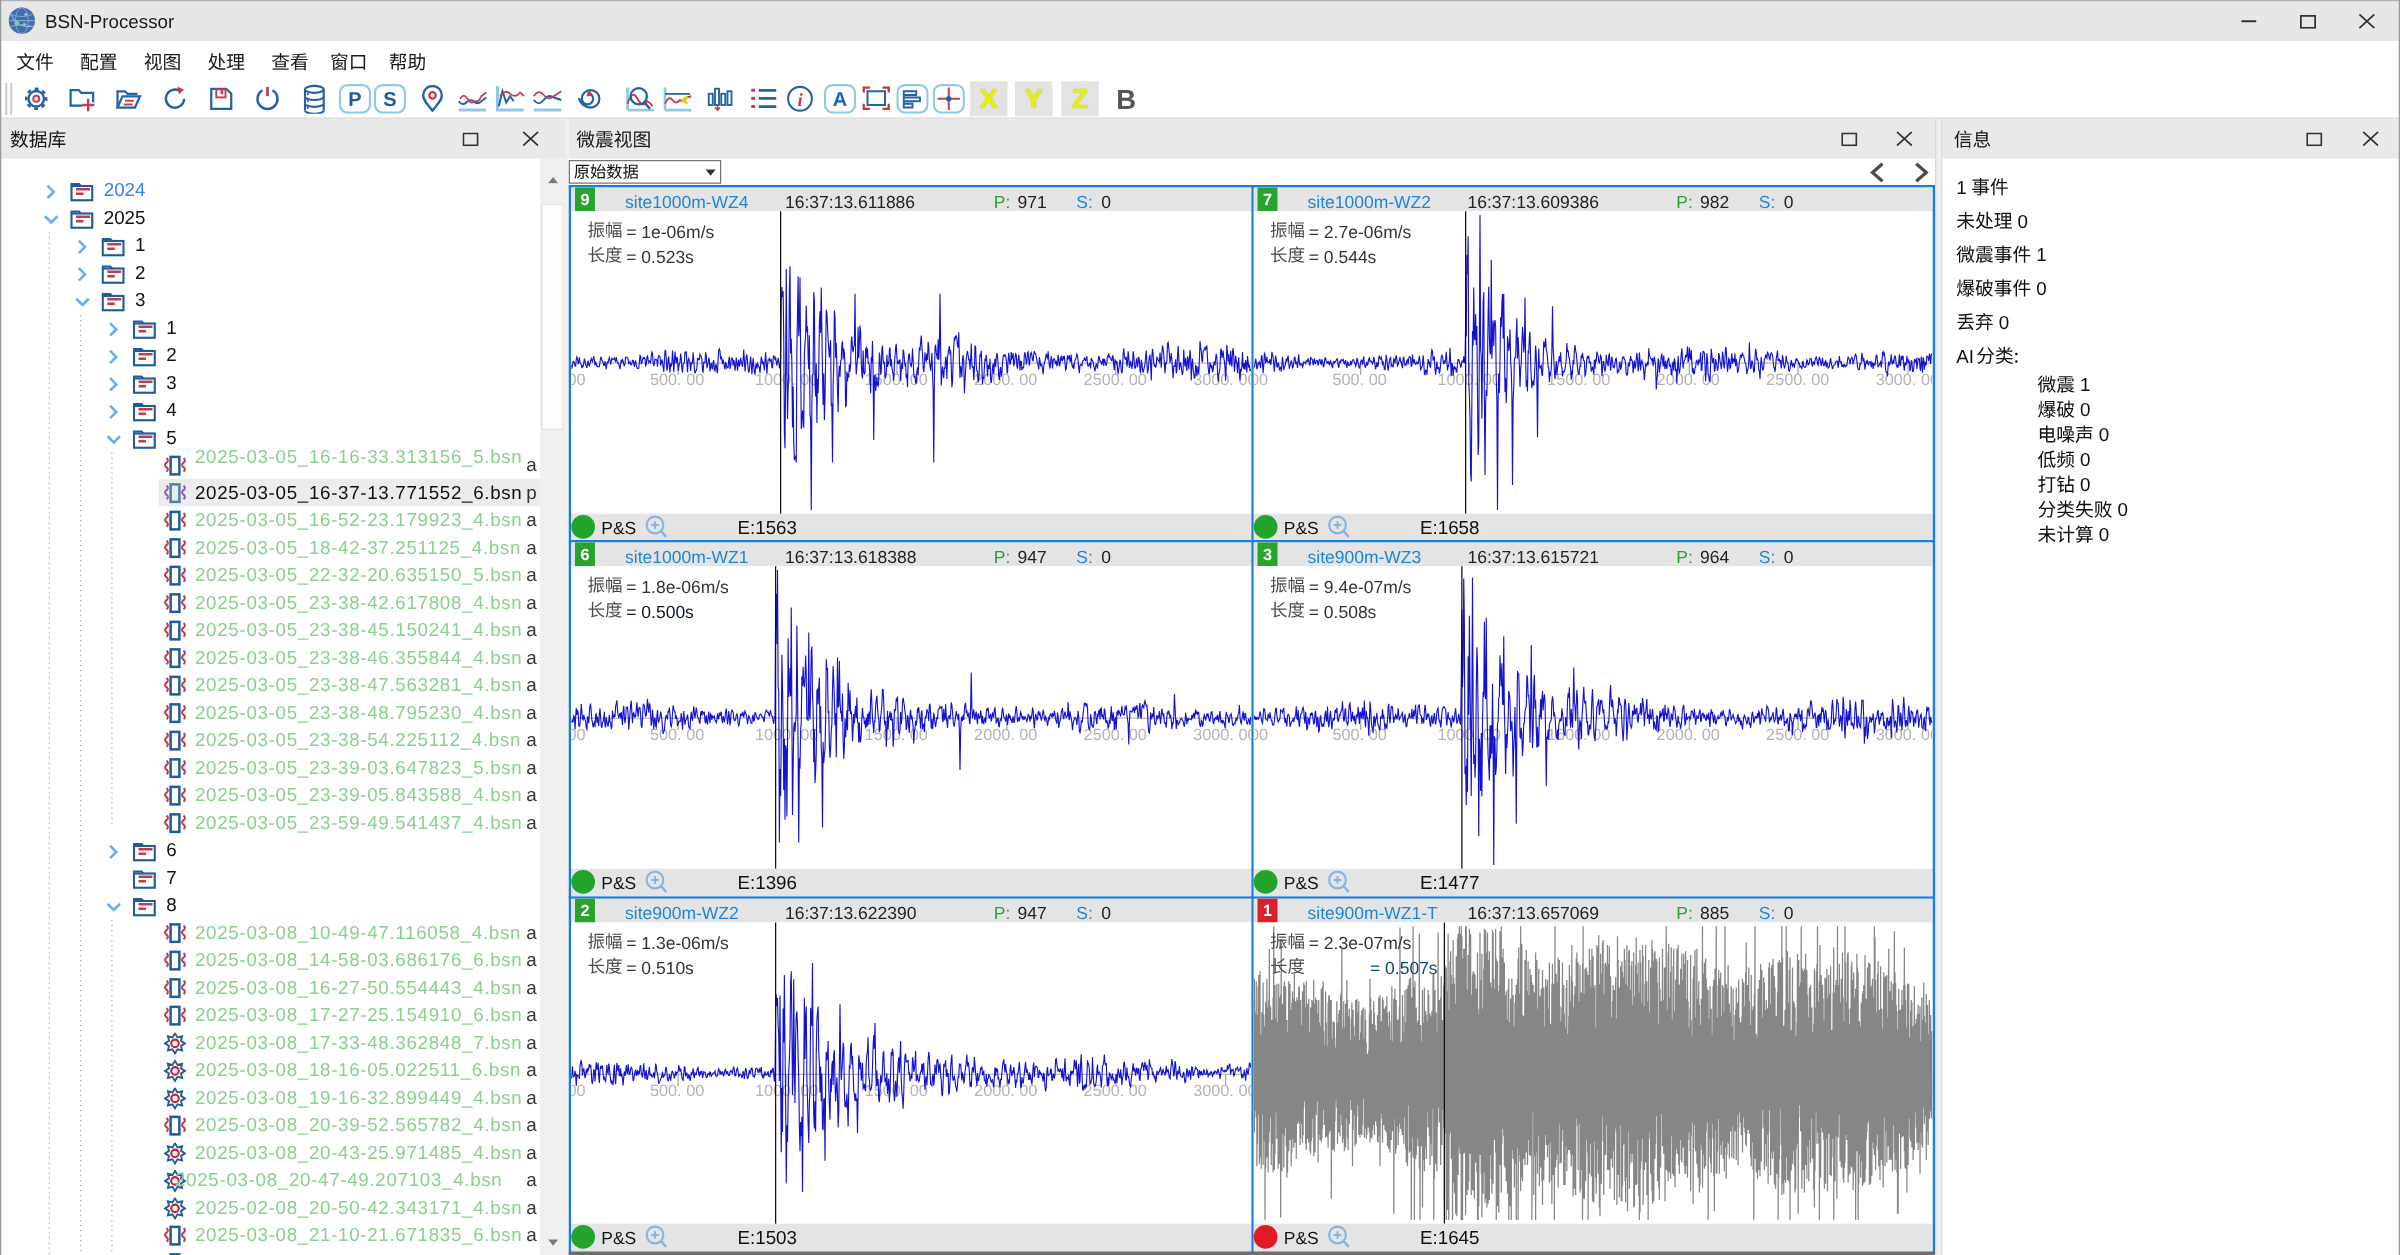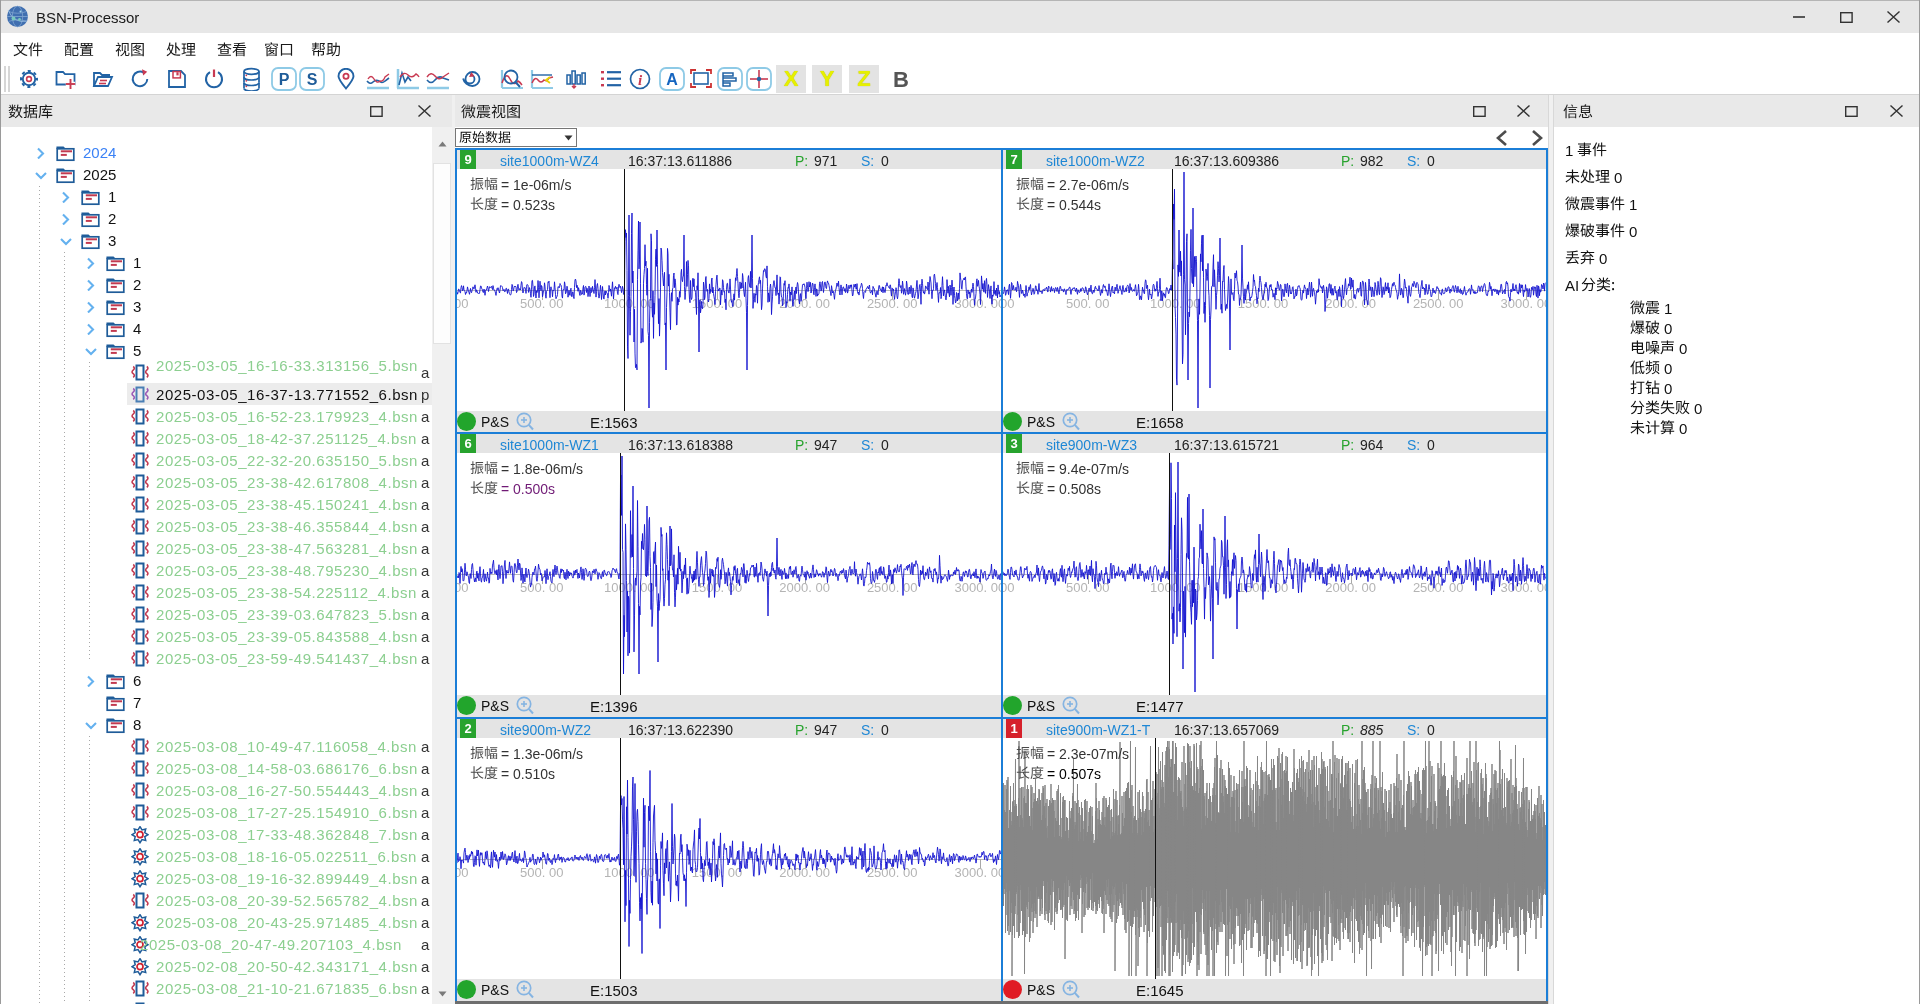--- a/index.html
+++ b/index.html
@@ -695,21 +695,21 @@
 <div style="position:absolute;left:620.0091px;top:453px;width:1px;height:242px;background:#111"></div>
 <svg style="position:absolute;left:470px;top:459.0px;overflow:visible" width="28" height="18" fill="#4a4a4a">
     <path transform="translate(0.0,14.0)" d="M7.4 -8.8V-7.8H12.7V-8.8ZM7.7 1.1C7.9 0.9 8.3 0.7 10.7 -0.3C10.6 -0.5 10.5 -0.9 10.5 -1.2L8.6 -0.4V-5.4H9.6C10.1 -2.7 11.2 -0.4 12.8 0.8C13.0 0.5 13.3 0.2 13.5 -0.0C12.6 -0.6 11.8 -1.6 11.3 -2.7C11.9 -3.2 12.6 -3.7 13.2 -4.3L12.5 -4.9C12.1 -4.5 11.5 -3.9 11.0 -3.5C10.7 -4.1 10.5 -4.8 10.4 -5.4H13.3V-6.4H6.7V-10.1H13.1V-11.1H5.7V-6.0C5.7 -3.9 5.6 -1.3 4.5 0.6C4.8 0.7 5.2 1.0 5.4 1.1C6.5 -0.7 6.7 -3.3 6.7 -5.4H7.7V-0.8C7.7 -0.2 7.4 0.2 7.2 0.4C7.4 0.5 7.6 0.9 7.7 1.1ZM2.4 -11.8V-8.9H0.8V-8.0H2.4V-4.8C1.7 -4.6 1.0 -4.4 0.5 -4.3L0.8 -3.3L2.4 -3.8V-0.1C2.4 0.1 2.3 0.1 2.2 0.1C2.0 0.1 1.6 0.1 1.1 0.1C1.2 0.4 1.3 0.8 1.4 1.1C2.1 1.1 2.6 1.0 2.9 0.9C3.3 0.7 3.4 0.4 3.4 -0.1V-4.1L5.0 -4.6L4.8 -5.5L3.4 -5.1V-8.0H4.8V-8.9H3.4V-11.8Z"></path>
     <path transform="translate(14.0,14.0)" d="M6.0 -11.0V-10.2H13.3V-11.0ZM7.7 -8.3H11.6V-6.7H7.7ZM6.7 -9.2V-5.9H12.6V-9.2ZM0.9 -9.1V-1.8H1.7V-8.2H2.8V1.1H3.7V-8.2H4.8V-3.0C4.8 -2.8 4.7 -2.8 4.6 -2.8C4.5 -2.8 4.3 -2.8 3.9 -2.8C4.1 -2.6 4.2 -2.2 4.2 -1.9C4.7 -1.9 5.0 -1.9 5.3 -2.1C5.5 -2.3 5.6 -2.5 5.6 -2.9V-9.1H3.7V-11.7H2.8V-9.1ZM7.1 -1.7H9.1V-0.2H7.1ZM12.2 -1.7V-0.2H10.0V-1.7ZM7.1 -2.5V-3.9H9.1V-2.5ZM12.2 -2.5H10.0V-3.9H12.2ZM6.1 -4.8V1.1H7.1V0.6H12.2V1.1H13.1V-4.8Z"></path>
   </svg>
 <div style="position:absolute;left:501px;top:460px;font-size:14px;color:#333;white-space:pre;line-height:18px;">= 1.8e-06m/s</div>
 <svg style="position:absolute;left:470px;top:479.0px;overflow:visible" width="28" height="18" fill="#4a4a4a">
     <path transform="translate(0.0,14.0)" d="M10.8 -11.5C9.5 -10.0 7.5 -8.7 5.5 -7.9C5.8 -7.7 6.2 -7.2 6.4 -7.0C8.3 -7.9 10.4 -9.4 11.8 -11.0ZM0.8 -6.3V-5.2H3.5V-0.8C3.5 -0.2 3.1 0.0 2.9 0.1C3.1 0.3 3.3 0.8 3.3 1.0C3.7 0.8 4.2 0.7 8.0 -0.4C8.0 -0.6 7.9 -1.1 7.9 -1.4L4.6 -0.5V-5.2H6.8C7.9 -2.3 9.9 -0.3 12.8 0.7C13.0 0.4 13.3 -0.0 13.5 -0.3C10.8 -1.1 8.9 -2.8 7.9 -5.2H13.2V-6.3H4.6V-11.7H3.5V-6.3Z"></path>
     <path transform="translate(14.0,14.0)" d="M5.4 -9.0V-7.8H3.1V-6.9H5.4V-4.6H10.8V-6.9H13.1V-7.8H10.8V-9.0H9.8V-7.8H6.4V-9.0ZM9.8 -6.9V-5.4H6.4V-6.9ZM10.6 -2.8C10.0 -2.1 9.1 -1.5 8.1 -1.1C7.1 -1.6 6.3 -2.1 5.7 -2.8ZM3.3 -3.7V-2.8H5.2L4.7 -2.6C5.3 -1.9 6.0 -1.2 7.0 -0.7C5.6 -0.2 4.2 0.0 2.7 0.1C2.8 0.4 3.0 0.8 3.1 1.0C4.9 0.8 6.6 0.5 8.1 -0.1C9.5 0.5 11.1 0.9 12.9 1.1C13.0 0.9 13.2 0.4 13.5 0.2C11.9 0.1 10.5 -0.2 9.2 -0.6C10.5 -1.3 11.5 -2.2 12.1 -3.4L11.5 -3.8L11.3 -3.7ZM6.6 -11.6C6.8 -11.2 7.0 -10.8 7.2 -10.4H1.8V-6.6C1.8 -4.5 1.7 -1.5 0.5 0.6C0.8 0.7 1.2 1.0 1.5 1.1C2.6 -1.1 2.8 -4.3 2.8 -6.6V-9.4H13.3V-10.4H8.4C8.2 -10.8 7.9 -11.4 7.7 -11.8Z"></path>
   </svg>
-<div style="position:absolute;left:501px;top:480px;font-size:14px;color:#701a75;white-space:pre;line-height:18px;">= 0.500s</div>
+<div style="position:absolute;left:501px;top:480px;font-size:14px;color:#0f172a;white-space:pre;line-height:18px;">= 0.500s</div>
 <div style="position:absolute;left:457px;top:695px;width:544px;height:22px;background:#e4e4e4"></div>
 <div style="position:absolute;left:457px;top:696px;width:19px;height:19px;border-radius:50%;background:#22a52c"></div>
 <div style="position:absolute;left:481px;top:697px;font-size:14px;color:#111;white-space:pre;line-height:18px;">P&amp;S</div>
 <svg style="position:absolute;left:516px;top:696px" width="20" height="19" viewBox="0 0 20 19">
     <circle cx="8" cy="8" r="6.7" fill="none" stroke="#85b4e2" stroke-width="1.7"></circle>
     <line x1="8" y1="5" x2="8" y2="11" stroke="#85b4e2" stroke-width="1.6"></line>
     <line x1="5" y1="8" x2="11" y2="8" stroke="#85b4e2" stroke-width="1.6"></line>
     <line x1="12.8" y1="12.8" x2="17" y2="17.5" stroke="#85b4e2" stroke-width="2"></line>
   </svg>
 <div style="position:absolute;left:590px;top:697px;font-size:15px;color:#111;white-space:pre;line-height:19px;">E:1396</div>
@@ -812,21 +812,21 @@
     <line x1="5" y1="8" x2="11" y2="8" stroke="#85b4e2" stroke-width="1.6"></line>
     <line x1="12.8" y1="12.8" x2="17" y2="17.5" stroke="#85b4e2" stroke-width="2"></line>
   </svg>
 <div style="position:absolute;left:590px;top:981px;font-size:15px;color:#111;white-space:pre;line-height:19px;">E:1503</div>
 <div style="position:absolute;left:1003px;top:719px;width:543px;height:19px;background:#e4e4e4"></div>
 <div style="position:absolute;left:1006px;top:719px;width:16px;height:19px;background:#d6212b"></div>
 <div style="position:absolute;left:1006px;top:721px;font-size:13px;color:#fff;white-space:pre;line-height:16px;font-weight:bold"><span style="display:inline-block;width:16px;text-align:center">1</span></div>
 <div style="position:absolute;left:1046px;top:720.5px;font-size:14px;color:#1e87d5;white-space:pre;line-height:18px;">site900m-WZ1-T</div>
 <div style="position:absolute;left:1174px;top:720.5px;font-size:14px;color:#222;white-space:pre;line-height:18px;">16:37:13.657069</div>
 <div style="position:absolute;left:1341px;top:720.5px;font-size:14px;color:#28a32e;white-space:pre;line-height:18px;">P:</div>
-<div style="position:absolute;left:1360px;top:720.5px;font-size:14px;color:#222;white-space:pre;line-height:18px;font-style:italic;">885</div>
+<div style="position:absolute;left:1360px;top:720.5px;font-size:14px;color:#222;white-space:pre;line-height:18px;">885</div>
 <div style="position:absolute;left:1407px;top:720.5px;font-size:14px;color:#1e87d5;white-space:pre;line-height:18px;">S:</div>
 <div style="position:absolute;left:1427px;top:720.5px;font-size:14px;color:#222;white-space:pre;line-height:18px;">0</div>
 <div style="position:absolute;left:1003px;top:738px;width:543px;height:241px;background:#fff"></div>
 <div style="position:absolute;left:1003px;top:738px;width:543px;height:241px;overflow:hidden">
     <div style="position:absolute;left:0px;top:120.5px;width:543px;height:1px;background:#b9b9b9"></div>
     <div style="position:absolute;left:-33.0px;top:126.5px;width:60px;text-align:center;font-size:13px;color:#b4b4b4">0. 00</div>
     <div style="position:absolute;left:84.7px;top:120.5px;width:1px;height:10px;background:#a8a8a8"></div>
     <div style="position:absolute;left:54.7px;top:126.5px;width:60px;text-align:center;font-size:13px;color:#b4b4b4">500. 00</div>
     <div style="position:absolute;left:172.3px;top:120.5px;width:1px;height:10px;background:#a8a8a8"></div>
     <div style="position:absolute;left:142.3px;top:126.5px;width:60px;text-align:center;font-size:13px;color:#b4b4b4">1000. 00</div>
@@ -845,21 +845,21 @@
 <div style="position:absolute;left:1155.1405px;top:738px;width:1px;height:241px;background:#111"></div>
 <svg style="position:absolute;left:1016px;top:744.0px;overflow:visible" width="28" height="18" fill="#4a4a4a">
     <path transform="translate(0.0,14.0)" d="M7.4 -8.8V-7.8H12.7V-8.8ZM7.7 1.1C7.9 0.9 8.3 0.7 10.7 -0.3C10.6 -0.5 10.5 -0.9 10.5 -1.2L8.6 -0.4V-5.4H9.6C10.1 -2.7 11.2 -0.4 12.8 0.8C13.0 0.5 13.3 0.2 13.5 -0.0C12.6 -0.6 11.8 -1.6 11.3 -2.7C11.9 -3.2 12.6 -3.7 13.2 -4.3L12.5 -4.9C12.1 -4.5 11.5 -3.9 11.0 -3.5C10.7 -4.1 10.5 -4.8 10.4 -5.4H13.3V-6.4H6.7V-10.1H13.1V-11.1H5.7V-6.0C5.7 -3.9 5.6 -1.3 4.5 0.6C4.8 0.7 5.2 1.0 5.4 1.1C6.5 -0.7 6.7 -3.3 6.7 -5.4H7.7V-0.8C7.7 -0.2 7.4 0.2 7.2 0.4C7.4 0.5 7.6 0.9 7.7 1.1ZM2.4 -11.8V-8.9H0.8V-8.0H2.4V-4.8C1.7 -4.6 1.0 -4.4 0.5 -4.3L0.8 -3.3L2.4 -3.8V-0.1C2.4 0.1 2.3 0.1 2.2 0.1C2.0 0.1 1.6 0.1 1.1 0.1C1.2 0.4 1.3 0.8 1.4 1.1C2.1 1.1 2.6 1.0 2.9 0.9C3.3 0.7 3.4 0.4 3.4 -0.1V-4.1L5.0 -4.6L4.8 -5.5L3.4 -5.1V-8.0H4.8V-8.9H3.4V-11.8Z"></path>
     <path transform="translate(14.0,14.0)" d="M6.0 -11.0V-10.2H13.3V-11.0ZM7.7 -8.3H11.6V-6.7H7.7ZM6.7 -9.2V-5.9H12.6V-9.2ZM0.9 -9.1V-1.8H1.7V-8.2H2.8V1.1H3.7V-8.2H4.8V-3.0C4.8 -2.8 4.7 -2.8 4.6 -2.8C4.5 -2.8 4.3 -2.8 3.9 -2.8C4.1 -2.6 4.2 -2.2 4.2 -1.9C4.7 -1.9 5.0 -1.9 5.3 -2.1C5.5 -2.3 5.6 -2.5 5.6 -2.9V-9.1H3.7V-11.7H2.8V-9.1ZM7.1 -1.7H9.1V-0.2H7.1ZM12.2 -1.7V-0.2H10.0V-1.7ZM7.1 -2.5V-3.9H9.1V-2.5ZM12.2 -2.5H10.0V-3.9H12.2ZM6.1 -4.8V1.1H7.1V0.6H12.2V1.1H13.1V-4.8Z"></path>
   </svg>
 <div style="position:absolute;left:1047px;top:745px;font-size:14px;color:#333;white-space:pre;line-height:18px;">= 2.3e-07m/s</div>
 <svg style="position:absolute;left:1016px;top:764.0px;overflow:visible" width="28" height="18" fill="#4a4a4a">
     <path transform="translate(0.0,14.0)" d="M10.8 -11.5C9.5 -10.0 7.5 -8.7 5.5 -7.9C5.8 -7.7 6.2 -7.2 6.4 -7.0C8.3 -7.9 10.4 -9.4 11.8 -11.0ZM0.8 -6.3V-5.2H3.5V-0.8C3.5 -0.2 3.1 0.0 2.9 0.1C3.1 0.3 3.3 0.8 3.3 1.0C3.7 0.8 4.2 0.7 8.0 -0.4C8.0 -0.6 7.9 -1.1 7.9 -1.4L4.6 -0.5V-5.2H6.8C7.9 -2.3 9.9 -0.3 12.8 0.7C13.0 0.4 13.3 -0.0 13.5 -0.3C10.8 -1.1 8.9 -2.8 7.9 -5.2H13.2V-6.3H4.6V-11.7H3.5V-6.3Z"></path>
     <path transform="translate(14.0,14.0)" d="M5.4 -9.0V-7.8H3.1V-6.9H5.4V-4.6H10.8V-6.9H13.1V-7.8H10.8V-9.0H9.8V-7.8H6.4V-9.0ZM9.8 -6.9V-5.4H6.4V-6.9ZM10.6 -2.8C10.0 -2.1 9.1 -1.5 8.1 -1.1C7.1 -1.6 6.3 -2.1 5.7 -2.8ZM3.3 -3.7V-2.8H5.2L4.7 -2.6C5.3 -1.9 6.0 -1.2 7.0 -0.7C5.6 -0.2 4.2 0.0 2.7 0.1C2.8 0.4 3.0 0.8 3.1 1.0C4.9 0.8 6.6 0.5 8.1 -0.1C9.5 0.5 11.1 0.9 12.9 1.1C13.0 0.9 13.2 0.4 13.5 0.2C11.9 0.1 10.5 -0.2 9.2 -0.6C10.5 -1.3 11.5 -2.2 12.1 -3.4L11.5 -3.8L11.3 -3.7ZM6.6 -11.6C6.8 -11.2 7.0 -10.8 7.2 -10.4H1.8V-6.6C1.8 -4.5 1.7 -1.5 0.5 0.6C0.8 0.7 1.2 1.0 1.5 1.1C2.6 -1.1 2.8 -4.3 2.8 -6.6V-9.4H13.3V-10.4H8.4C8.2 -10.8 7.9 -11.4 7.7 -11.8Z"></path>
   </svg>
-<div style="position:absolute;left:1047px;top:765px;font-size:14px;color:#000000;white-space:pre;line-height:18px;">= 0.507s</div>
+<div style="position:absolute;left:1096px;top:765px;font-size:14px;color:#0c4a6e;white-space:pre;line-height:18px;">= 0.507s</div>
 <div style="position:absolute;left:1003px;top:979px;width:543px;height:22px;background:#e4e4e4"></div>
 <div style="position:absolute;left:1003px;top:980px;width:19px;height:19px;border-radius:50%;background:#e01b24"></div>
 <div style="position:absolute;left:1027px;top:981px;font-size:14px;color:#111;white-space:pre;line-height:18px;">P&amp;S</div>
 <svg style="position:absolute;left:1062px;top:980px" width="20" height="19" viewBox="0 0 20 19">
     <circle cx="8" cy="8" r="6.7" fill="none" stroke="#85b4e2" stroke-width="1.7"></circle>
     <line x1="8" y1="5" x2="8" y2="11" stroke="#85b4e2" stroke-width="1.6"></line>
     <line x1="5" y1="8" x2="11" y2="8" stroke="#85b4e2" stroke-width="1.6"></line>
     <line x1="12.8" y1="12.8" x2="17" y2="17.5" stroke="#85b4e2" stroke-width="2"></line>
   </svg>
 <div style="position:absolute;left:1136px;top:981px;font-size:15px;color:#111;white-space:pre;line-height:19px;">E:1645</div>

